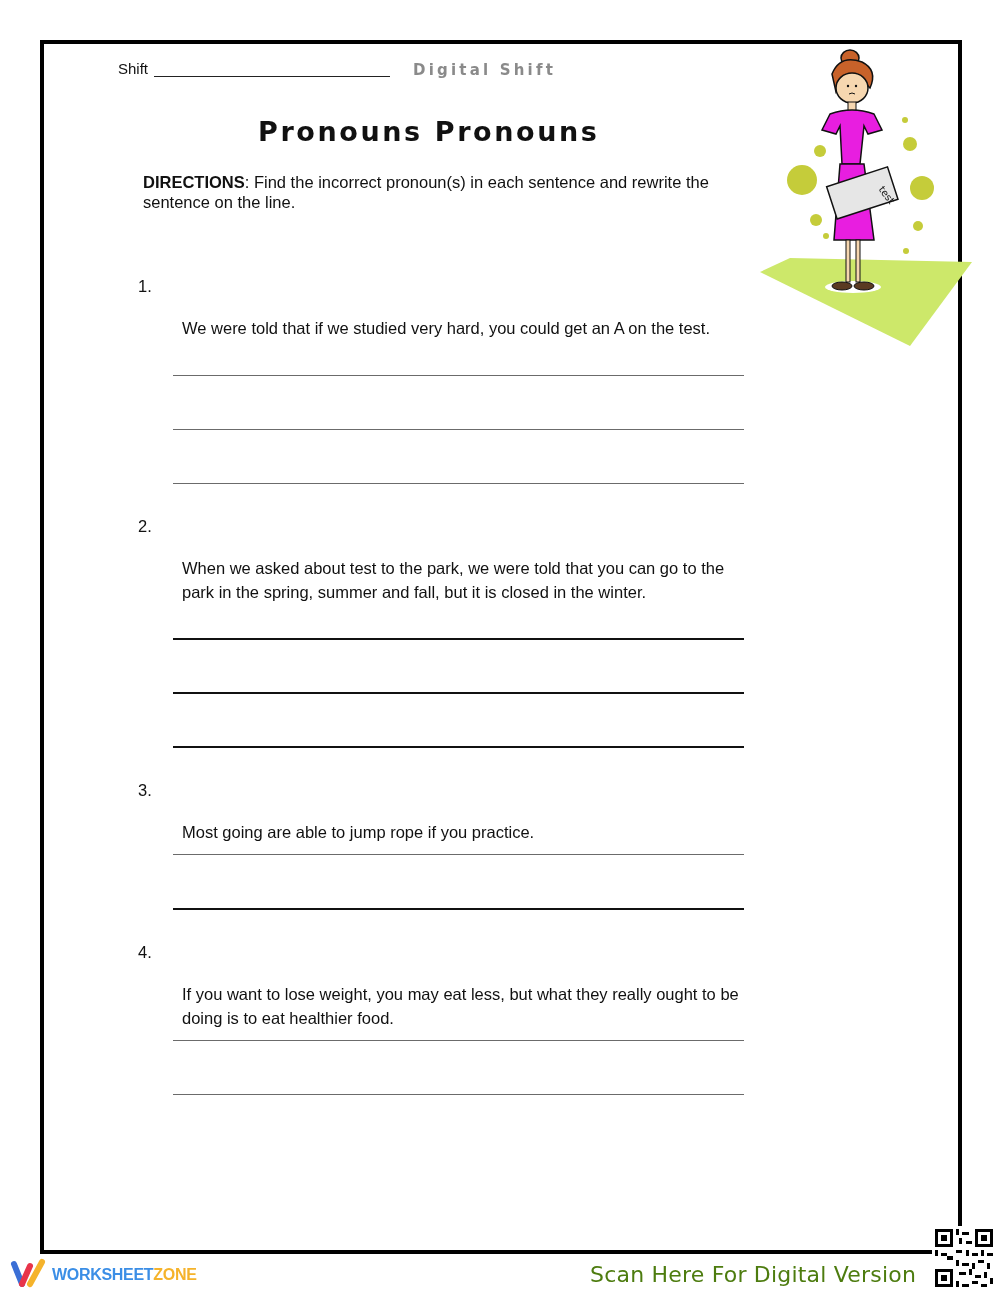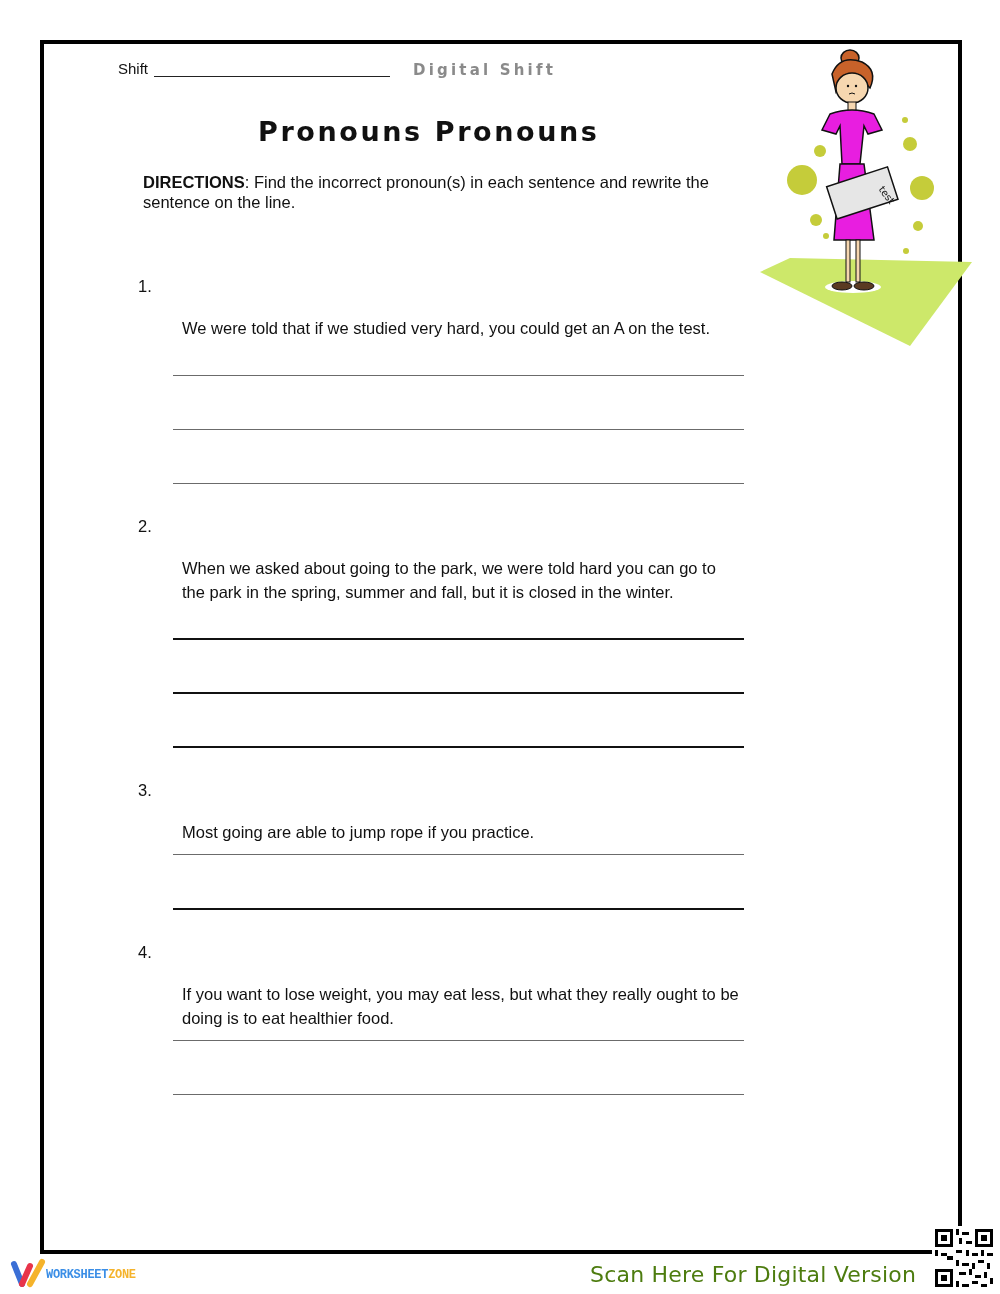--- a/index.html
+++ b/index.html
@@ -12,21 +12,21 @@
   .directions { position: absolute; left: 118px; top: 172px; width: 630px; font-size: 16.5px; line-height: 20px; margin-left: 25px; }
   .directions b { font-weight: bold; }
   .q { position: absolute; left: 138px; font-size: 16.5px; line-height: 24px; }
   .q .num { position: absolute; left: 0; top: 0; width: 30px; }
   .q .text { position: absolute; left: 44px; top: 0; width: 560px; margin-top: 42px; }
   .line { position: absolute; left: 173px; width: 571px; height: 0; }
   .line.gray { border-top: 1.5px solid #6b6b6b; }
   .line.dark { border-top: 2px solid #111; }
   .illus { position: absolute; left: 750px; top: 44px; width: 225px; height: 305px; }
   .footer-logo { position: absolute; left: 10px; top: 1258px; display: flex; align-items: center; }
-  .logo-text { font-family: Liberation Mono, monospace; font-weight: bold; font-size: 12px; letter-spacing: -0.3px; }
+  .logo-text { font-family: Liberation Sans, sans-serif; font-weight: bold; font-size: 16px; letter-spacing: -0.3px; margin-left: 6px; }
   .logo-ws { color: #3b8ee6; }
   .logo-zone { color: #f5b32b; }
   .scan { position: absolute; left: 590px; top: 1262px; font-size: 22px; color: #4d7c0f; font-family: "DejaVu Sans", sans-serif; letter-spacing: 0.2px; }
   .qr { position: absolute; left: 932px; top: 1226px; width: 64px; height: 64px; background: #fff; }
 </style>
 </head>
 <body>
 
 <div class="frame"></div>
 
@@ -42,21 +42,21 @@
 <div class="q" style="top:274px;">
   <span class="num">1.</span>
   <span class="text">We were told that if we studied very hard, you could get an A on the test.</span>
 </div>
 <div class="line gray" style="top:375px;"></div>
 <div class="line gray" style="top:429px;"></div>
 <div class="line gray" style="top:483px;"></div>
 
 <div class="q" style="top:514px;">
   <span class="num">2.</span>
-  <span class="text">When we asked about going to the park, we were told hard you can go to the park in the spring, summer and fall, but it is closed in the winter.</span>
+  <span class="text">When we asked about test to the park, we were told that you can go to the park in the spring, summer and fall, but it is closed in the winter.</span>
 </div>
 <div class="line dark" style="top:638px;"></div>
 <div class="line dark" style="top:692px;"></div>
 <div class="line dark" style="top:746px;"></div>
 
 <div class="q" style="top:778px;">
   <span class="num">3.</span>
   <span class="text">Most going are able to jump rope if you practice.</span>
 </div>
 <div class="line gray" style="top:854px;"></div>

